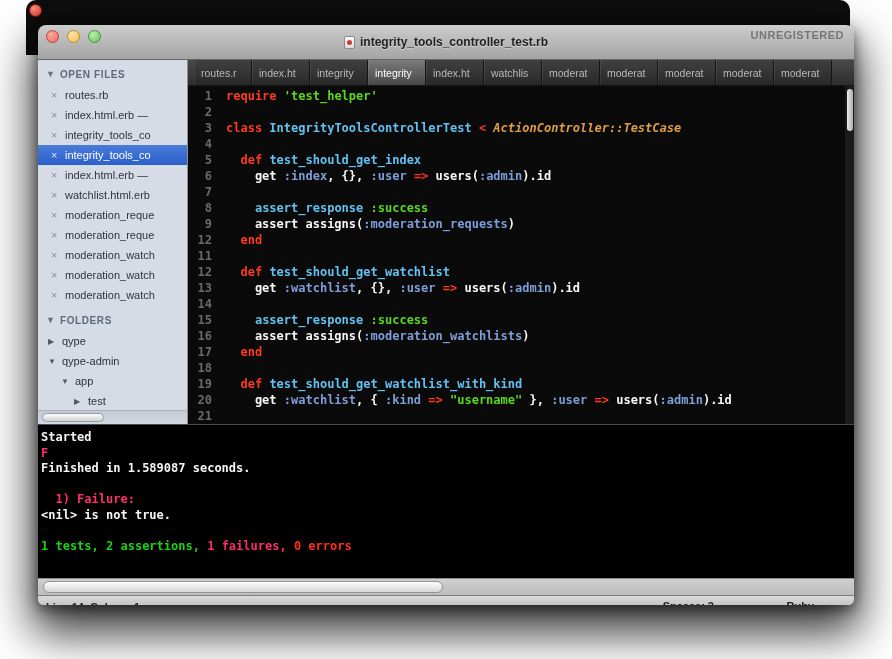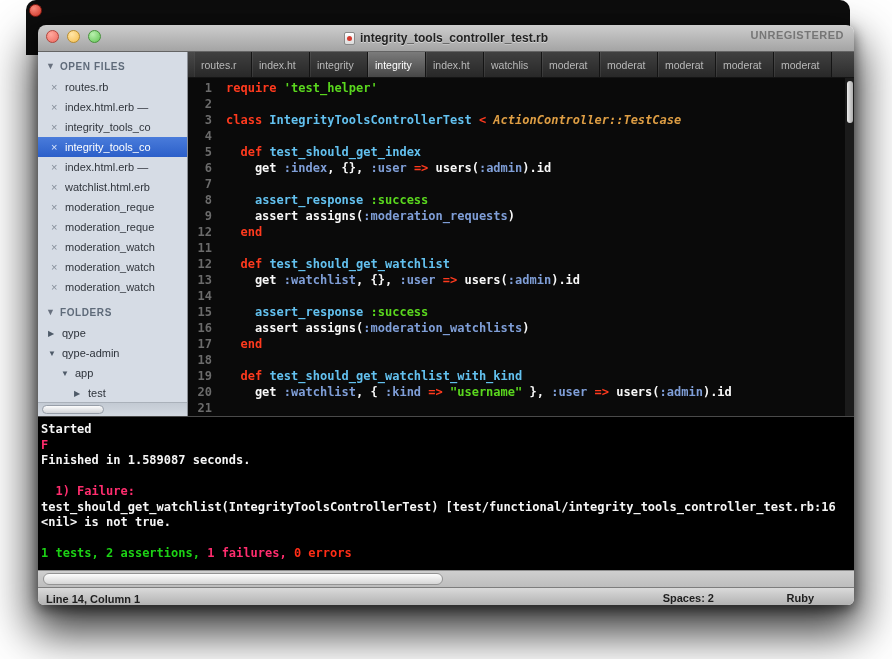--- a/index.html
+++ b/index.html
@@ -12,21 +12,21 @@
                  background:#0d0d0d; border-radius:10px 10px 0 0; }
   .back-close { position:absolute; left:3px; top:4px; width:13px; height:13px; border-radius:50%;
                 background:radial-gradient(circle at 35% 30%, #ff8d7e, #d8372a); border:1px solid #8e1f15; }
 
   
   .window { position:absolute; left:38px; top:25px; width:816px; height:580px;
             border-radius:8px 8px 6px 6px; overflow:hidden;
             box-shadow:0 22px 45px 6px rgba(0,0,0,0.78), 0 4px 14px rgba(0,0,0,0.55); }
 
   
-  .titlebar { position:relative; height:27px; background:linear-gradient(#cdcdcd,#a4a4a4);
+  .titlebar { position:relative; height:35px; background:linear-gradient(#cdcdcd,#a4a4a4);
               border-bottom:1px solid #646464; display:flex; align-items:center; justify-content:center; }
   .traffic { position:absolute; left:8px; top:5px; display:flex; gap:8px; }
   .tl { width:13px; height:13px; border-radius:50%; display:inline-block; }
   .tl.red    { background:radial-gradient(circle at 35% 30%, #ffa99e, var(--traffic-red,#ee6a5f));  border:1px solid #b0453c; }
   .tl.yellow { background:radial-gradient(circle at 35% 30%, #ffe5a8, var(--traffic-yellow,#f5bf4f)); border:1px solid #b98d2f; }
   .tl.green  { background:radial-gradient(circle at 35% 30%, #b9f0ae, var(--traffic-green,#62c554)); border:1px solid #47923c; }
   .title-center { display:flex; align-items:center; gap:5px; }
   .doc-icon { position:relative; width:11px; height:13px; background:linear-gradient(#ffffff,#dcdcdc);
               border:1px solid #8a8a8a; border-radius:2px; display:inline-block; }
   .doc-dot { position:absolute; left:2px; top:3px; width:5px; height:5px; border-radius:50%; background:#d43a2f; }
@@ -277,21 +277,20 @@
       </div>
 
     </div>
 
     <div class="console">
         <div class="console-line"><span class="ck-w">Started</span></div>
         <div class="console-line"><span class="ck-pk">F</span></div>
         <div class="console-line"><span class="ck-w">Finished in 1.589087 seconds.</span></div>
         <div class="console-line"></div>
         <div class="console-line"><span class="ck-pk">  1) Failure:</span></div>
-        <div class="console-line"><span class="ck-w">test_should_get_watchlist(IntegrityToolsControllerTest) [test/functional/integrity_tools_controller_test.rb:16</span></div>
         <div class="console-line"><span class="ck-w">&lt;nil&gt; is not true.</span></div>
         <div class="console-line"></div>
         <div class="console-line"><span class="ck-gr">1 tests, 2 assertions,</span><span class="ck-pk"> 1 failures,</span><span class="ck-rd"> 0 errors</span></div>
       </div>
 
     <div class="h-scroll">
       <div class="h-thumb"></div>
     </div>
 
     <div class="statusbar">

